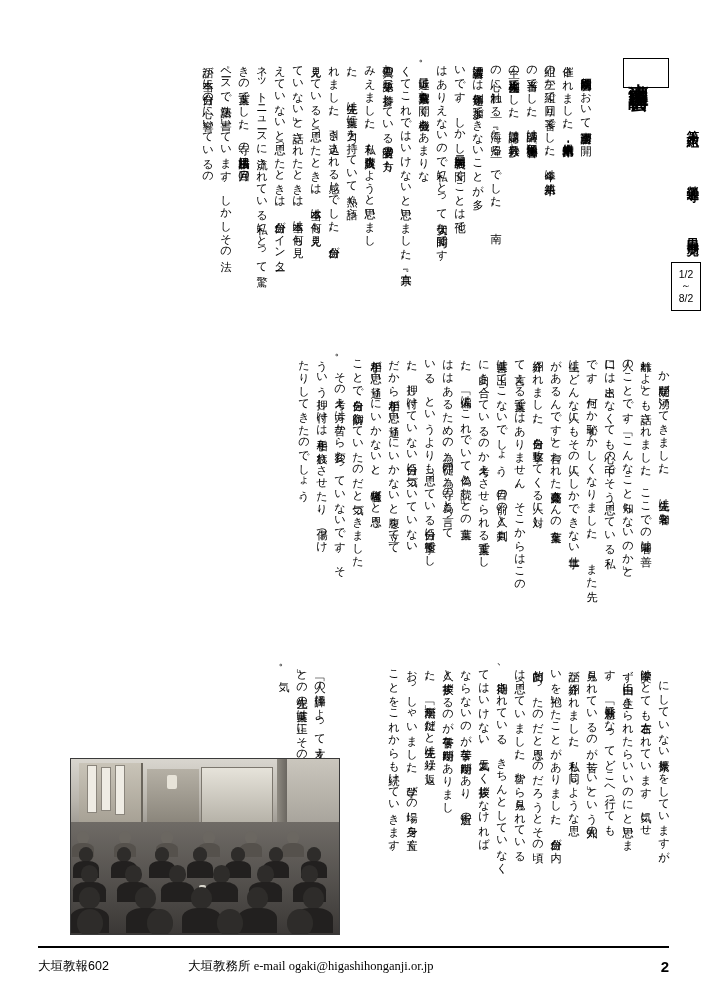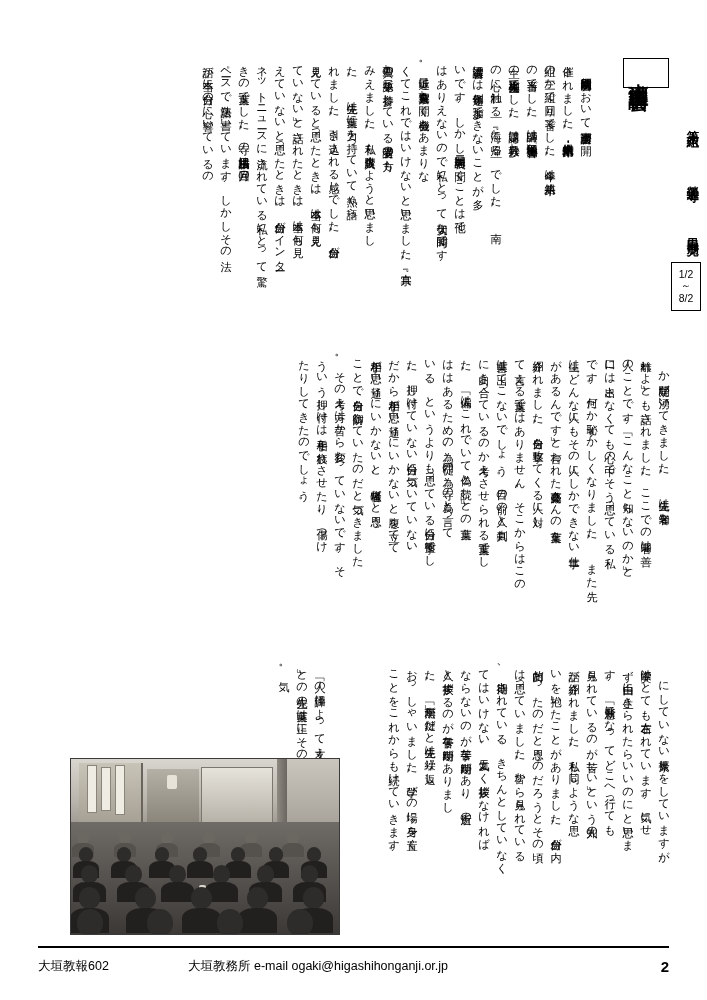--- a/index.html
+++ b/index.html
@@ -209,21 +209,21 @@
     position: absolute;
     left: 38px; right: 38px;
     top: 952px;
     height: 28px;
     display: flex;
     align-items: center;
     font-family: "Liberation Sans", sans-serif;
     font-size: 12.5px;
   }
   #footer .f-left { width: 150px; }
-  #footer .f-mid { flex: 1; }
+  #footer .f-mid { flex: 1; font-family: Liberation Serif, serif; }
   #footer .f-right { font-size: 15px; font-weight: bold; text-align: right; width: 30px; }
 </style>
 </head>
 <body>
 
 <div class="page">
 
   <div id="title-area">
     <div id="title-box">
       <div id="doc-title">南濃講習会</div>

